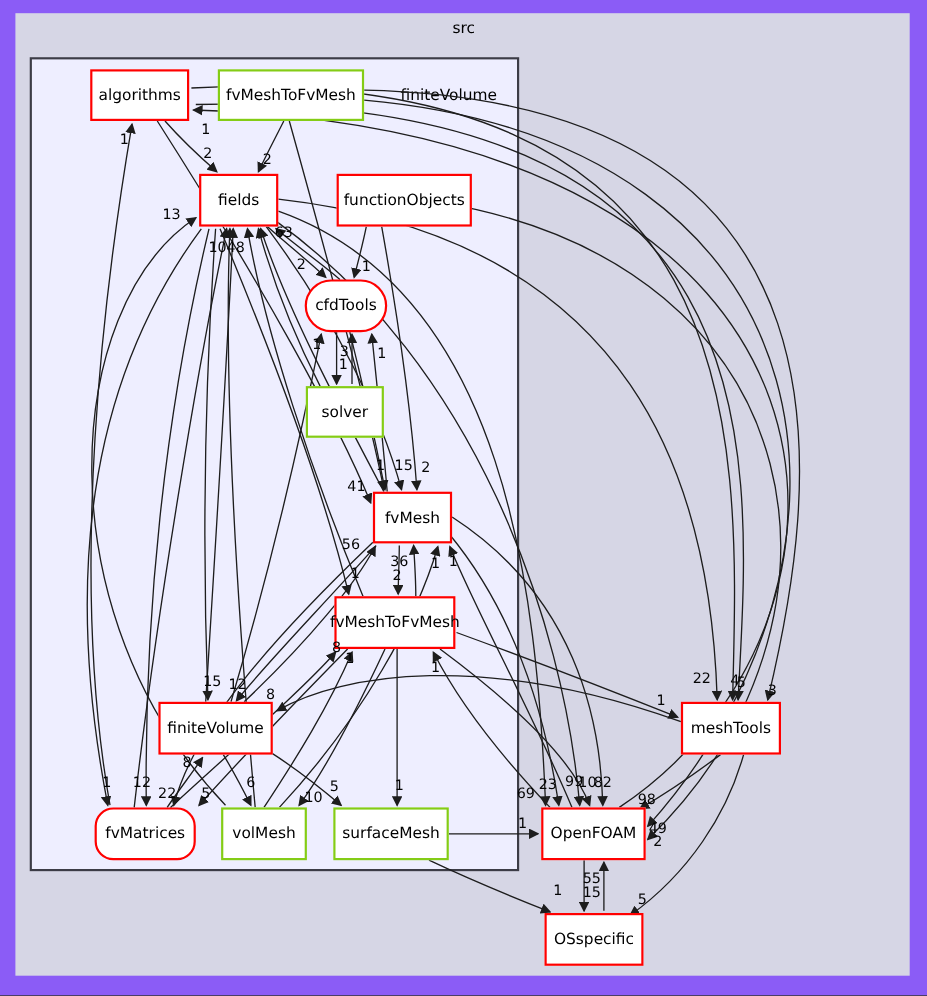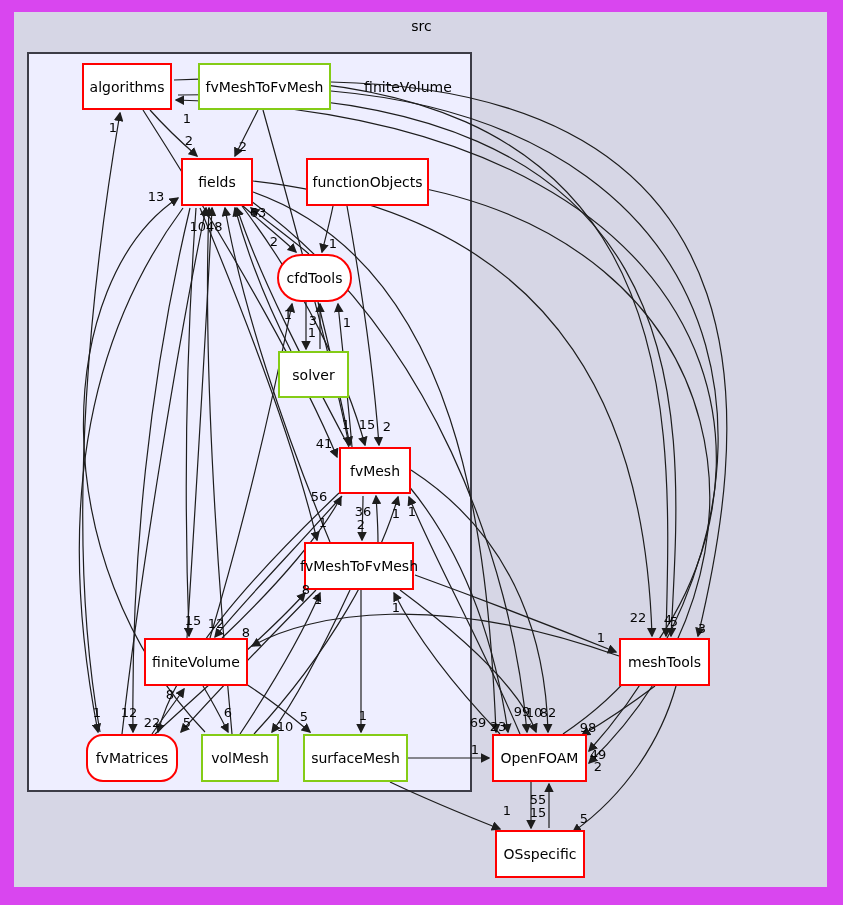--- a/index.html
+++ b/index.html
@@ -1,17 +1,17 @@
 <!DOCTYPE html>
 <html><head>
 <meta charset="utf-8">
 <style>
   html,body{margin:0;padding:0;background:#000;width:843px;height:905px;overflow:hidden;
     font-family:"DejaVu Sans", sans-serif;}
-  #stage{position:relative;width:843px;height:905px;background:#d946ef;}
+  #stage{position:relative;width:843px;height:905px;background:#8b5cf6;}
   .outer{position:absolute;left:14px;top:12px;width:813px;height:875px;background:#d6d6e5;}
   .cluster{position:absolute;left:27px;top:52px;width:445px;height:740px;background:#eeeeff;
     border:2px solid #3c3c46;box-sizing:border-box;}
   .section-label{position:absolute;color:#000;font-size:14px;}
   #src-label{left:0;top:18px;width:843px;text-align:center;}
   #inner-label{left:352px;top:79px;width:112px;text-align:center;}
   svg#edges{position:absolute;left:0;top:0;z-index:2;}
   #nodes .node{position:absolute;z-index:3;background:#fff;box-sizing:border-box;
     display:flex;align-items:center;justify-content:center;font-size:14px;color:#000;
     cursor:pointer;}
@@ -151,21 +151,21 @@
       <span class="edge-label" style="left: 170px; top: 694px;">8</span>
       <span class="edge-label" style="left: 97px; top: 712px;">1</span>
       <span class="edge-label" style="left: 129px; top: 712px;">12</span>
       <span class="edge-label" style="left: 152px; top: 722px;">22</span>
       <span class="edge-label" style="left: 187px; top: 722px;">5</span>
       <span class="edge-label" style="left: 228px; top: 712px;">6</span>
       <span class="edge-label" style="left: 285px; top: 726px;">10</span>
       <span class="edge-label" style="left: 304px; top: 716px;">5</span>
       <span class="edge-label" style="left: 363px; top: 715px;">1</span>
       <span class="edge-label" style="left: 478px; top: 722px;">69</span>
-      <span class="edge-label" style="left: 498px; top: 714px; margin-top: 12px;">23</span>
+      <span class="edge-label" style="left: 498px; top: 714px;">23</span>
       <span class="edge-label" style="left: 522px; top: 711px;">99</span>
       <span class="edge-label" style="left: 534px; top: 712px;">10</span>
       <span class="edge-label" style="left: 548px; top: 712px;">82</span>
       <span class="edge-label" style="left: 588px; top: 727px;">98</span>
       <span class="edge-label" style="left: 475px; top: 749px;">1</span>
       <span class="edge-label" style="left: 598px; top: 754px;">49</span>
       <span class="edge-label" style="left: 598px; top: 766px;">2</span>
       <span class="edge-label" style="left: 601px; top: 637px;">1</span>
       <span class="edge-label" style="left: 638px; top: 617px;">22</span>
       <span class="edge-label" style="left: 668px; top: 619px;">4</span>

